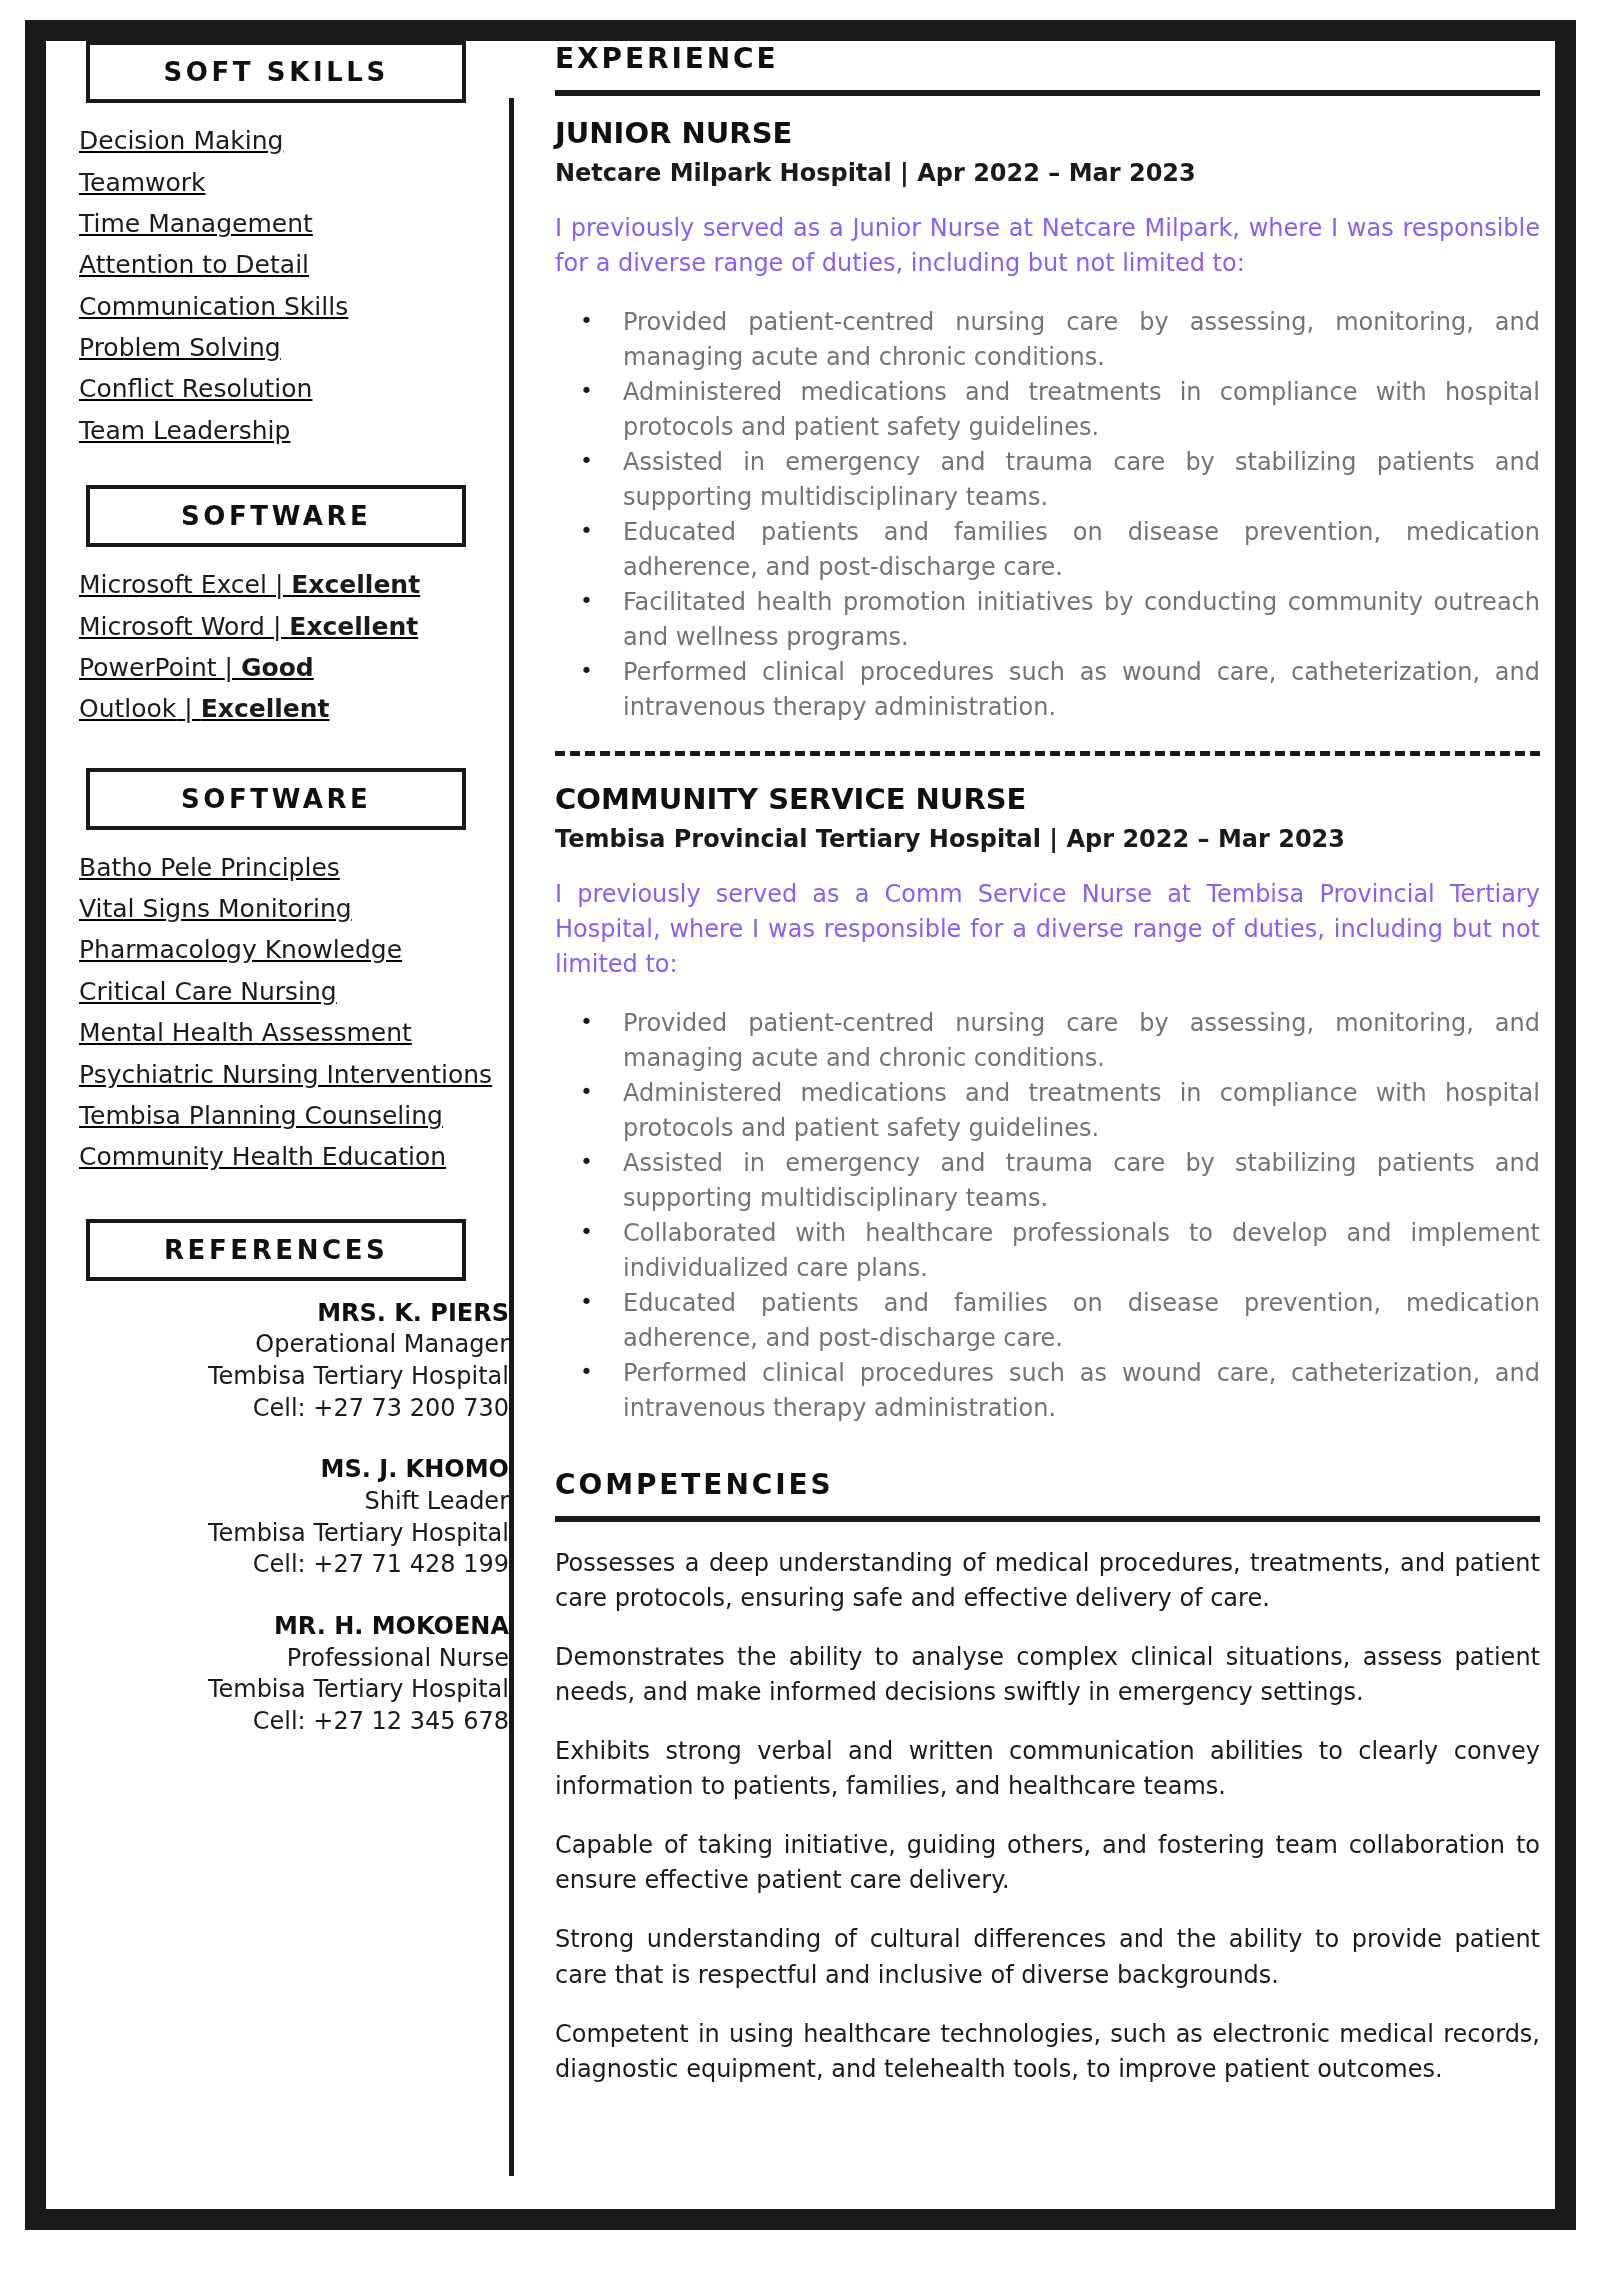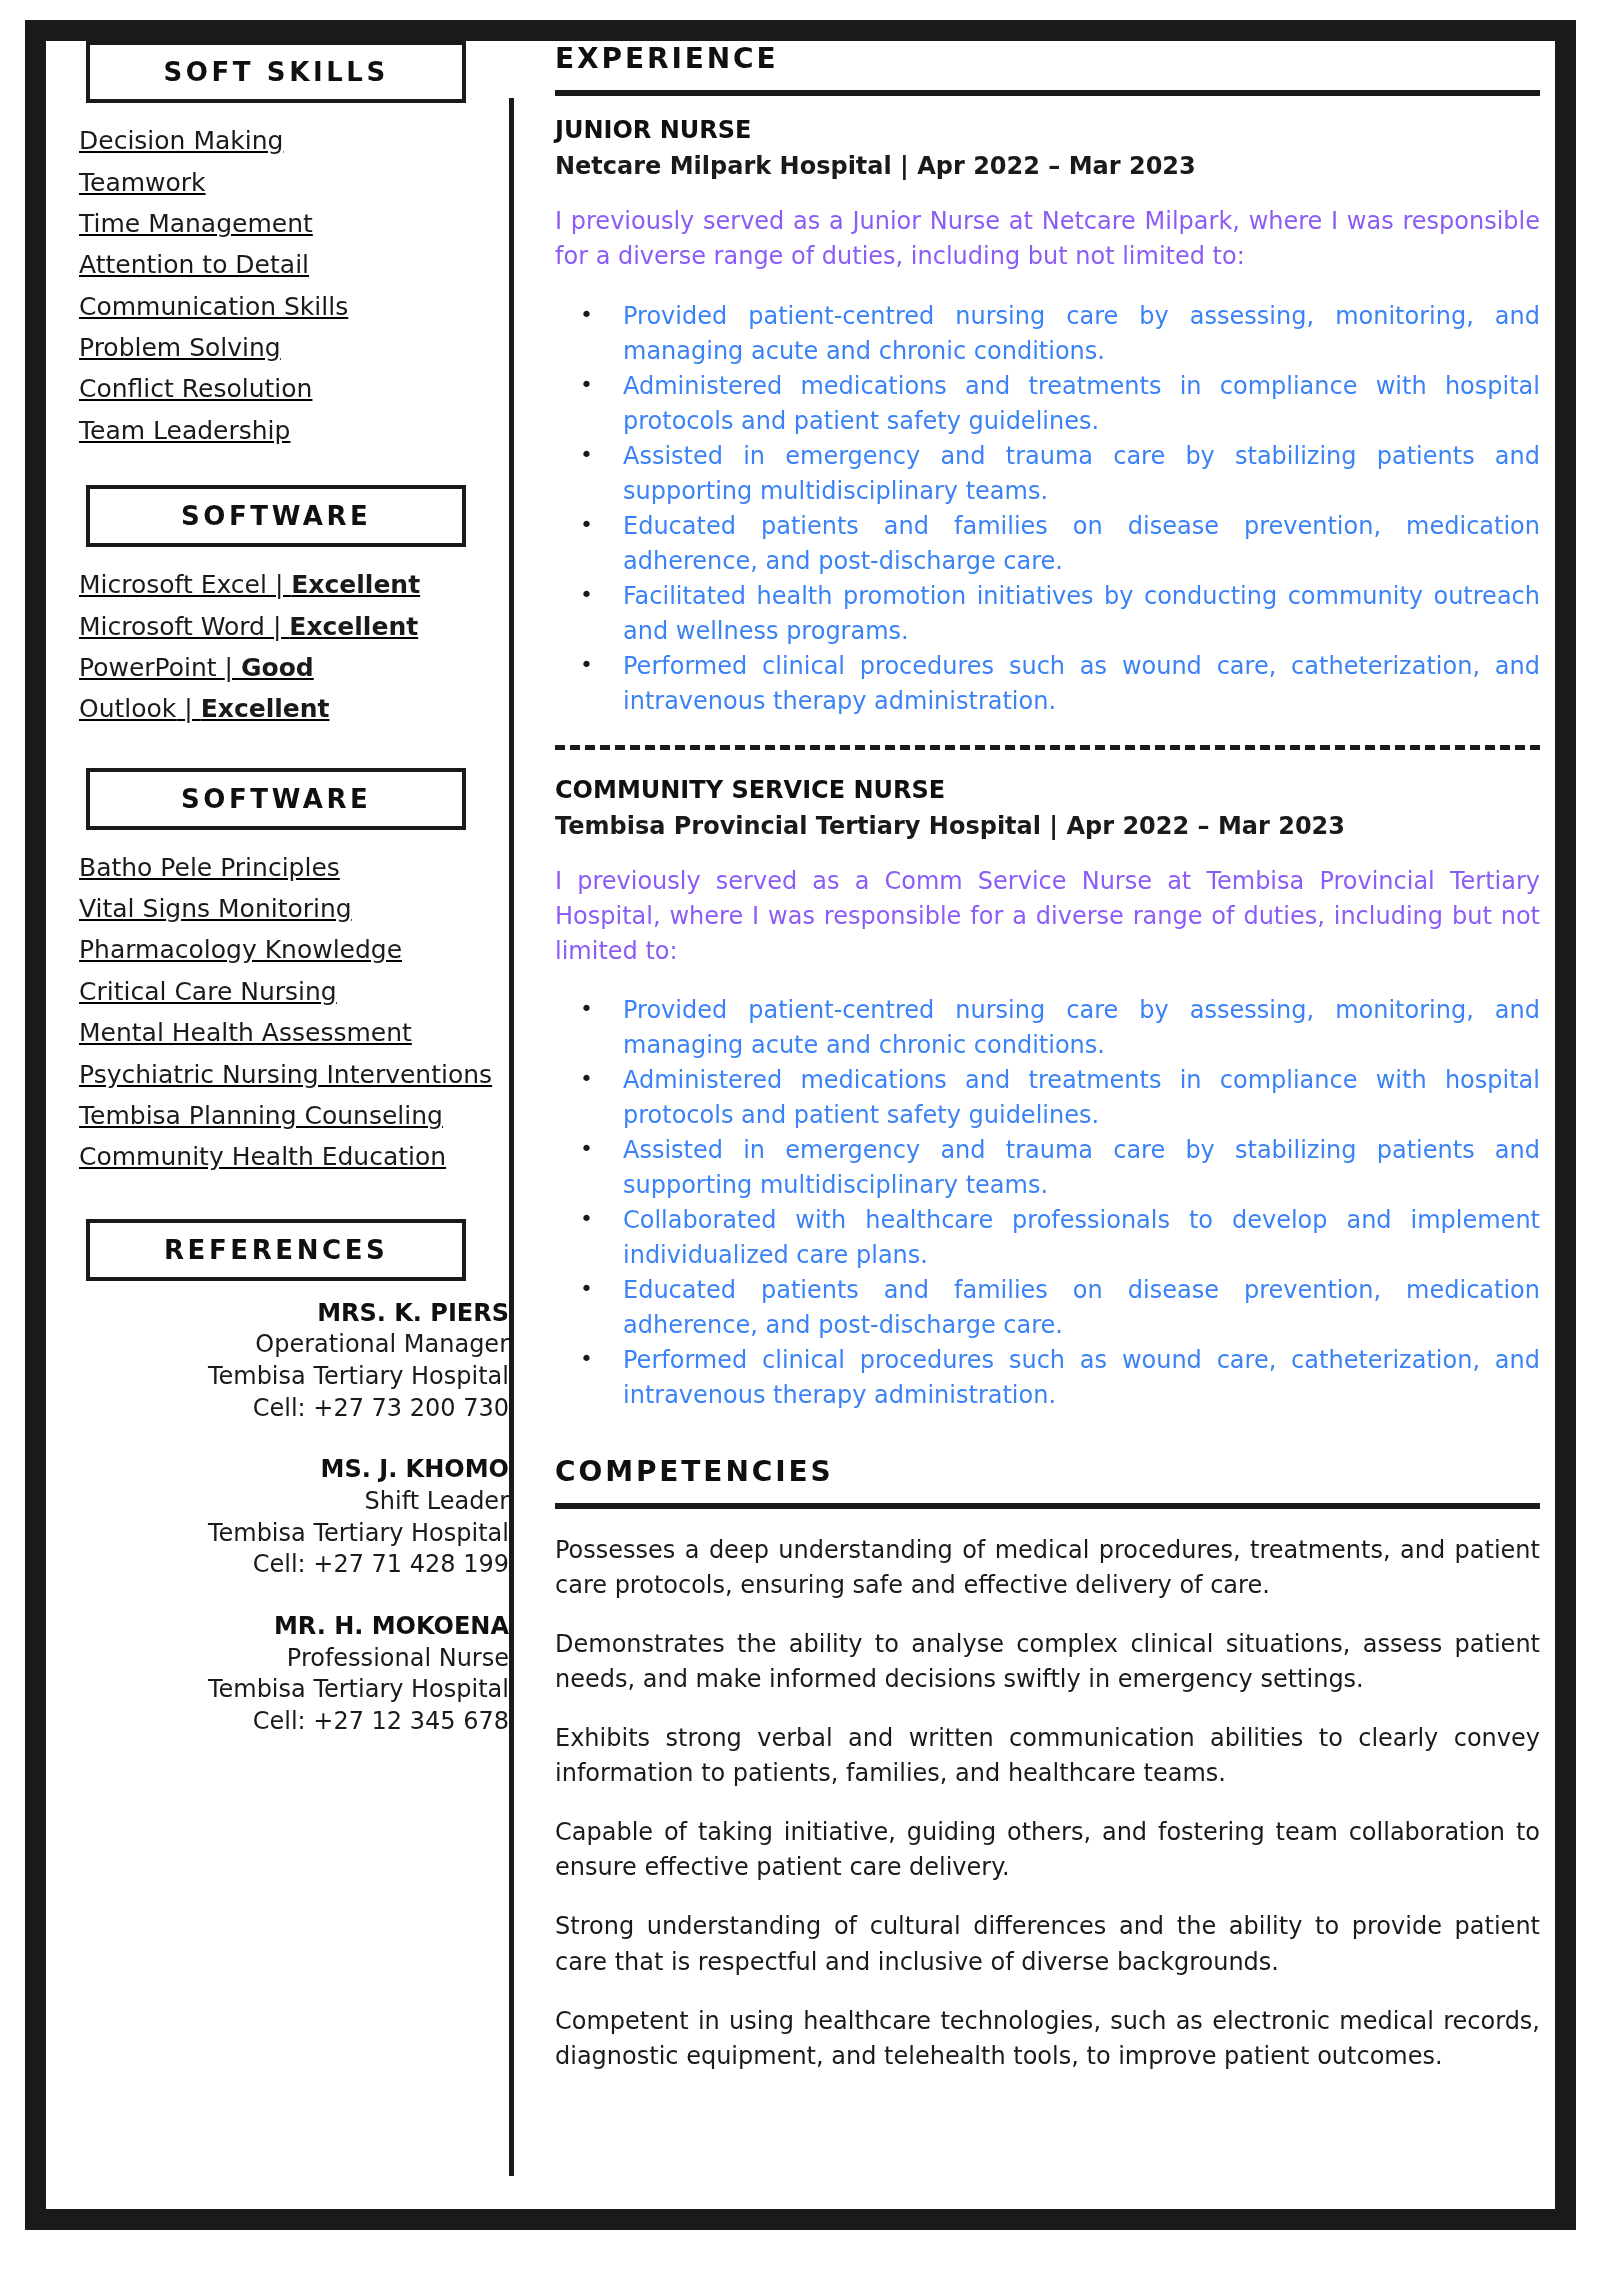--- a/index.html
+++ b/index.html
@@ -141,21 +141,21 @@
   }
   .head-rule {
     height: 5.9px;
     background: #1a1a1a;
     margin-top: 17px;
     margin-bottom: 19.6px;
   }
 
   .job { margin-bottom: 0; }
   .job-title {
-    font-size: 24px;
+    font-size: 29px;
     font-weight: 700;
     color: #101010;
     line-height: 1.3;
   }
   .job-meta {
     font-size: 24px;
     font-weight: 700;
     color: #1a1a1a;
     line-height: 1.3;
     margin-top: 4.6px;
@@ -172,21 +172,21 @@
   ul.bullets {
     list-style: none;
     margin: 10.5px 0 0 0;
     padding: 0;
   }
   ul.bullets li {
     position: relative;
     padding-left: 68px;
     font-size: 24px;
     line-height: 1.46;
-    color: #3b82f6;
+    color: #737373;
     text-align: justify;
     margin-bottom: 0;
   }
   ul.bullets li::before {
     content: "\2022";
     position: absolute;
     left: 25px;
     top: 0;
     font-size: 22px;
     line-height: 1.46;

